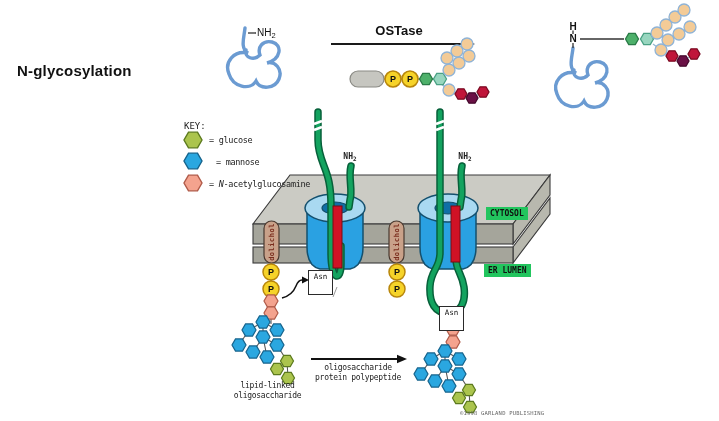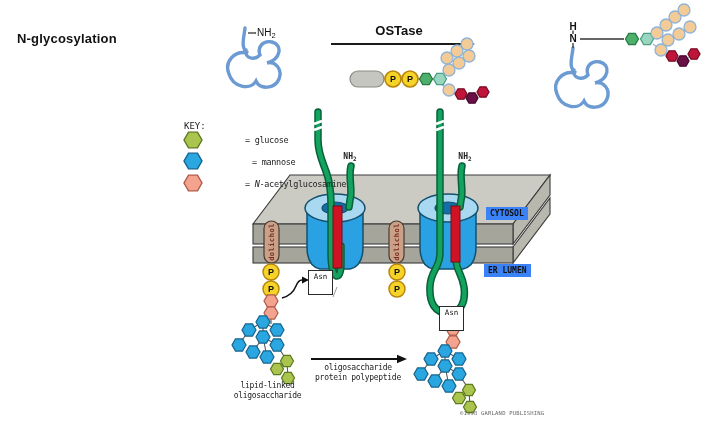--- a/index.html
+++ b/index.html
@@ -1,32 +1,32 @@
 <!DOCTYPE html>
 <html><head>
 <meta charset="utf-8">
 <style>
   html,body{margin:0;padding:0;background:#fff;}
   .stage{position:relative;width:719px;height:421px;background:#ffffff;overflow:hidden;
          font-family:"DejaVu Sans Mono",monospace;color:#222;}
   .abs{position:absolute;}
   .sans{font-family:"Liberation Sans",sans-serif;}
   .ctr{text-align:center;}
-  .title{font-size:13px;font-weight:bold;color:#111;letter-spacing:.2px;}
+  .title{font-size:15px;font-weight:bold;color:#111;letter-spacing:.2px;margin-top:31px;}
   .enzyme{font-size:13px;font-weight:bold;color:#111;}
   .amine{font-size:10px;font-weight:normal;color:#111;}
   .amine .sub{font-size:7.5px;position:relative;top:2px;}
   .amine-sm{font-size:8px;font-weight:bold;color:#222;}
   .amine-sm .sub{font-size:6px;position:relative;top:1.5px;}
   .hn{font-size:10px;font-weight:bold;color:#111;width:14px;text-align:center;}
   .p-label{width:16px;text-align:center;font-size:9px;font-weight:bold;color:#111;
            font-family:"Liberation Sans",sans-serif;}
   .key-head{font-size:9px;font-weight:normal;}
-  .key-item{font-size:8.5px;letter-spacing:-0.3px;margin-left:36px;}
-  .compartment{background:#3b82f6;font-size:8px;font-weight:bold;padding:2px 4px;color:#111;}
+  .key-item{font-size:8.5px;letter-spacing:-0.3px;}
+  .compartment{background:#22c55e;font-size:8px;font-weight:bold;padding:2px 4px;color:#111;}
   .dolichol{width:44px;height:12px;text-align:center;font-size:7px;font-weight:bold;
             color:#7a2c1c;transform:rotate(-90deg);letter-spacing:.5px;line-height:12px;}
   .asn-box{width:25px;height:25px;background:#fff;border:1.5px solid #2a2a2a;
            box-sizing:border-box;font-size:7.5px;text-align:center;line-height:12px;color:#111;}
   .note{font-size:8px;line-height:9.5px;letter-spacing:-0.3px;}
   .copyright{font-size:5.5px;color:#666;letter-spacing:.2px;}
 </style>
 </head>
 <body>
 

